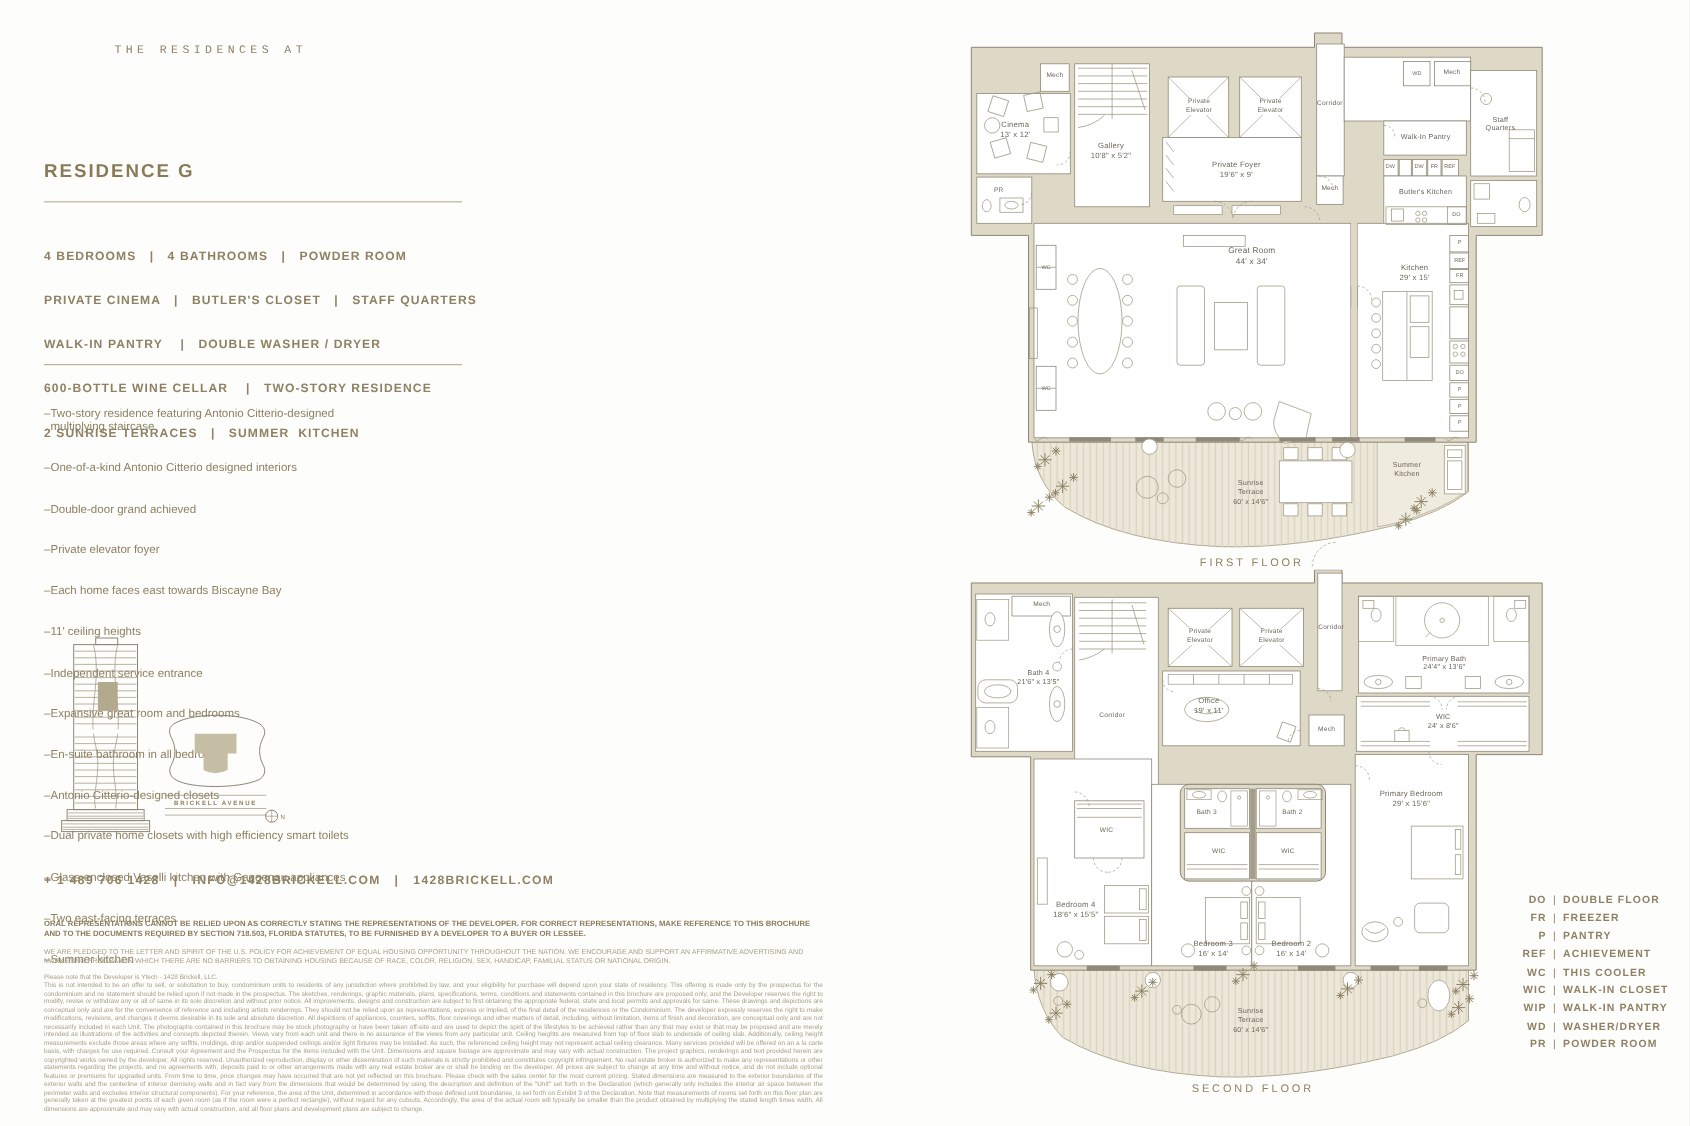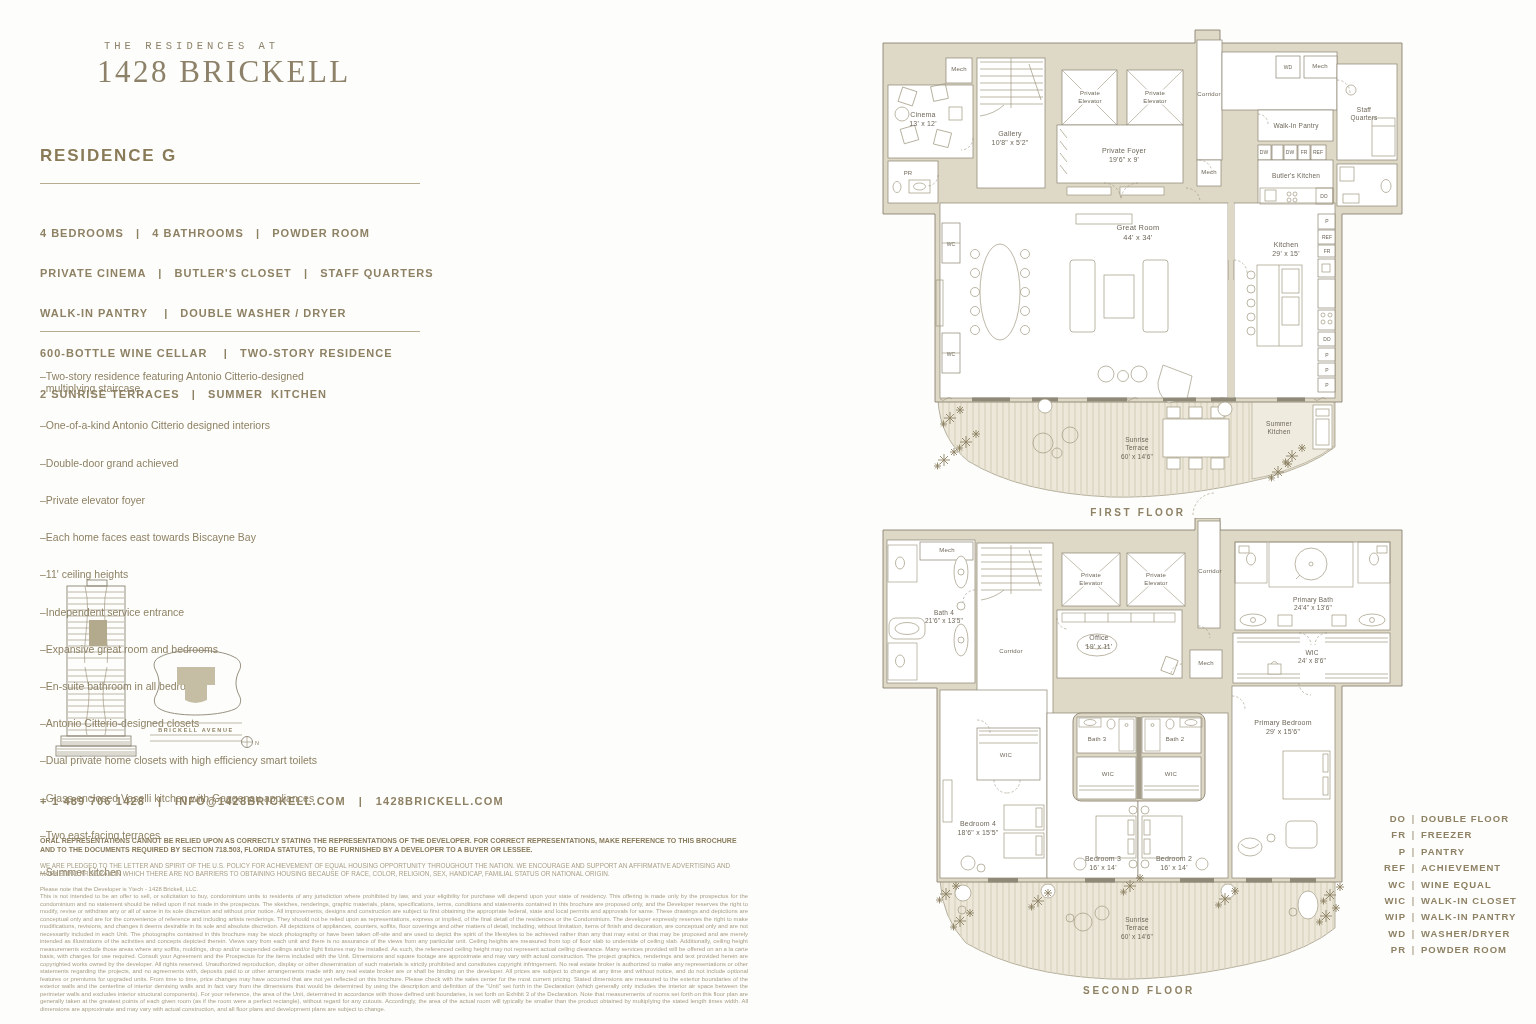--- a/index.html
+++ b/index.html
@@ -33,41 +33,40 @@
   
   .plan{position:absolute}
   .plan svg{position:absolute;left:0;top:0}
   .lbl{position:absolute;transform:translate(-50%,-50%);font-size:7px;line-height:1.3;
        color:#6e6759;text-align:center;white-space:pre-line;letter-spacing:.2px}
   .s75{font-size:7.5px}
   .s65{font-size:6.5px}
   .t{font-size:6px}
   .m{font-size:5px;letter-spacing:0}
   .elev{font-size:6px;background:#fff;padding:0 1px;line-height:1.25}
-  .cap{font-size:10px;font-weight:700;letter-spacing:2.6px;color:#8e8164;white-space:pre}
+  .cap{font-size:10px;font-weight:400;letter-spacing:2.6px;color:#8e8164;white-space:pre}
   
   .wall{fill:#ded8c6;stroke:#8c8573;stroke-width:.9}
   .wf{fill:#ded8c6;stroke:none}
   .room{fill:#ffffff;stroke:#8c8573;stroke-width:.7}
   .thin{fill:none;stroke:#9a927c;stroke-width:.6}
   .fur{fill:none;stroke:#a09880;stroke-width:.7}
   .furw{fill:#fff;stroke:#a09880;stroke-width:.7}
   .door{fill:none;stroke:#9a927c;stroke-width:.6;stroke-dasharray:2.4,2}
   .deck{fill:#ece7d8;stroke:#9a927c;stroke-width:.7}
   .dark{fill:#8f897a;stroke:none}
   .ln{stroke:#958c74;stroke-width:.6;fill:none}
   .out{stroke:#8c8573;stroke-width:.9;fill:none}
 </style>
 </head>
 <body>
 
 <div class="page">
 
   <div class="abs eyebrow">THE RESIDENCES AT</div>
-  <div class="abs brandtitle">1428 BRICKELL</div>
 
   <div class="abs restitle">RESIDENCE G</div>
   <div class="abs rule" style="top:183px"></div>
 
   <div class="abs specs">
     <div>4 BEDROOMS   |   4 BATHROOMS   |   POWDER ROOM</div>
     <div>PRIVATE CINEMA   |   BUTLER'S CLOSET   |   STAFF QUARTERS</div>
     <div>WALK-IN PANTRY    |   DOUBLE WASHER / DRYER</div>
     <div>600-BOTTLE WINE CELLAR    |   TWO-STORY RESIDENCE</div>
     <div>2 SUNRISE TERRACES   |   SUMMER  KITCHEN</div>
@@ -145,21 +144,21 @@
         <span class="ll">PANTRY</span>
       </div>
     <div class="legend-row">
         <span class="la">REF</span>
         <span class="ld">|</span>
         <span class="ll">ACHIEVEMENT</span>
       </div>
     <div class="legend-row">
         <span class="la">WC</span>
         <span class="ld">|</span>
-        <span class="ll">WINE EQUAL</span>
+        <span class="ll">THIS COOLER</span>
       </div>
     <div class="legend-row">
         <span class="la">WIC</span>
         <span class="ld">|</span>
         <span class="ll">WALK-IN CLOSET</span>
       </div>
     <div class="legend-row">
         <span class="la">WIP</span>
         <span class="ld">|</span>
         <span class="ll">WALK-IN PANTRY</span>

